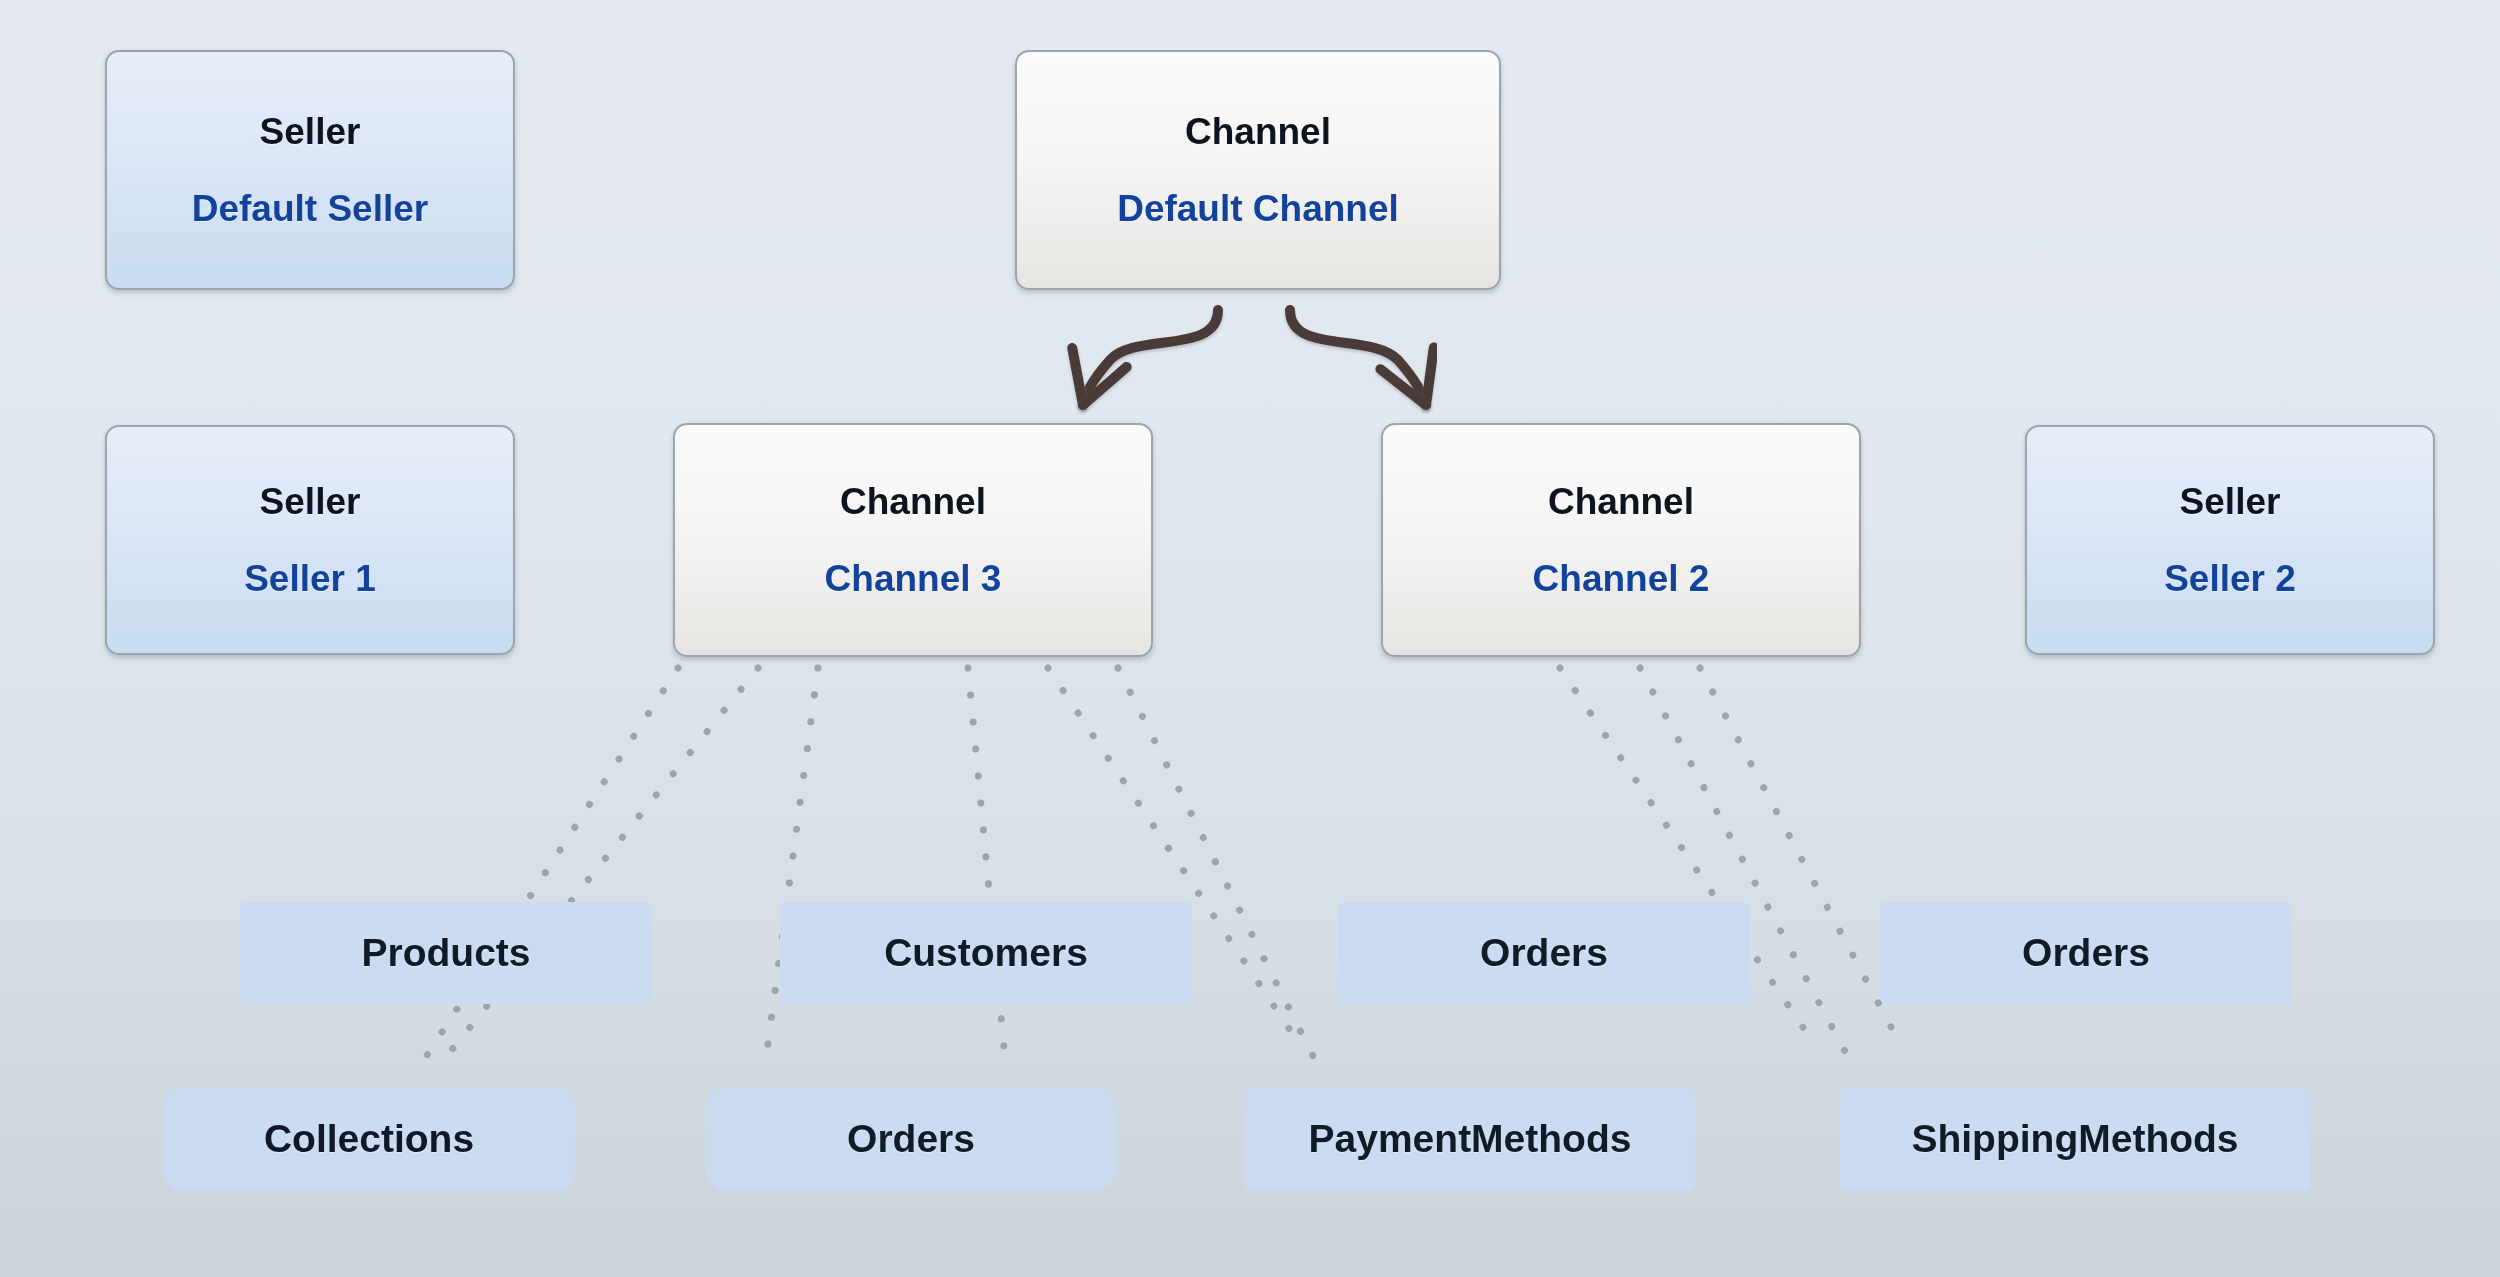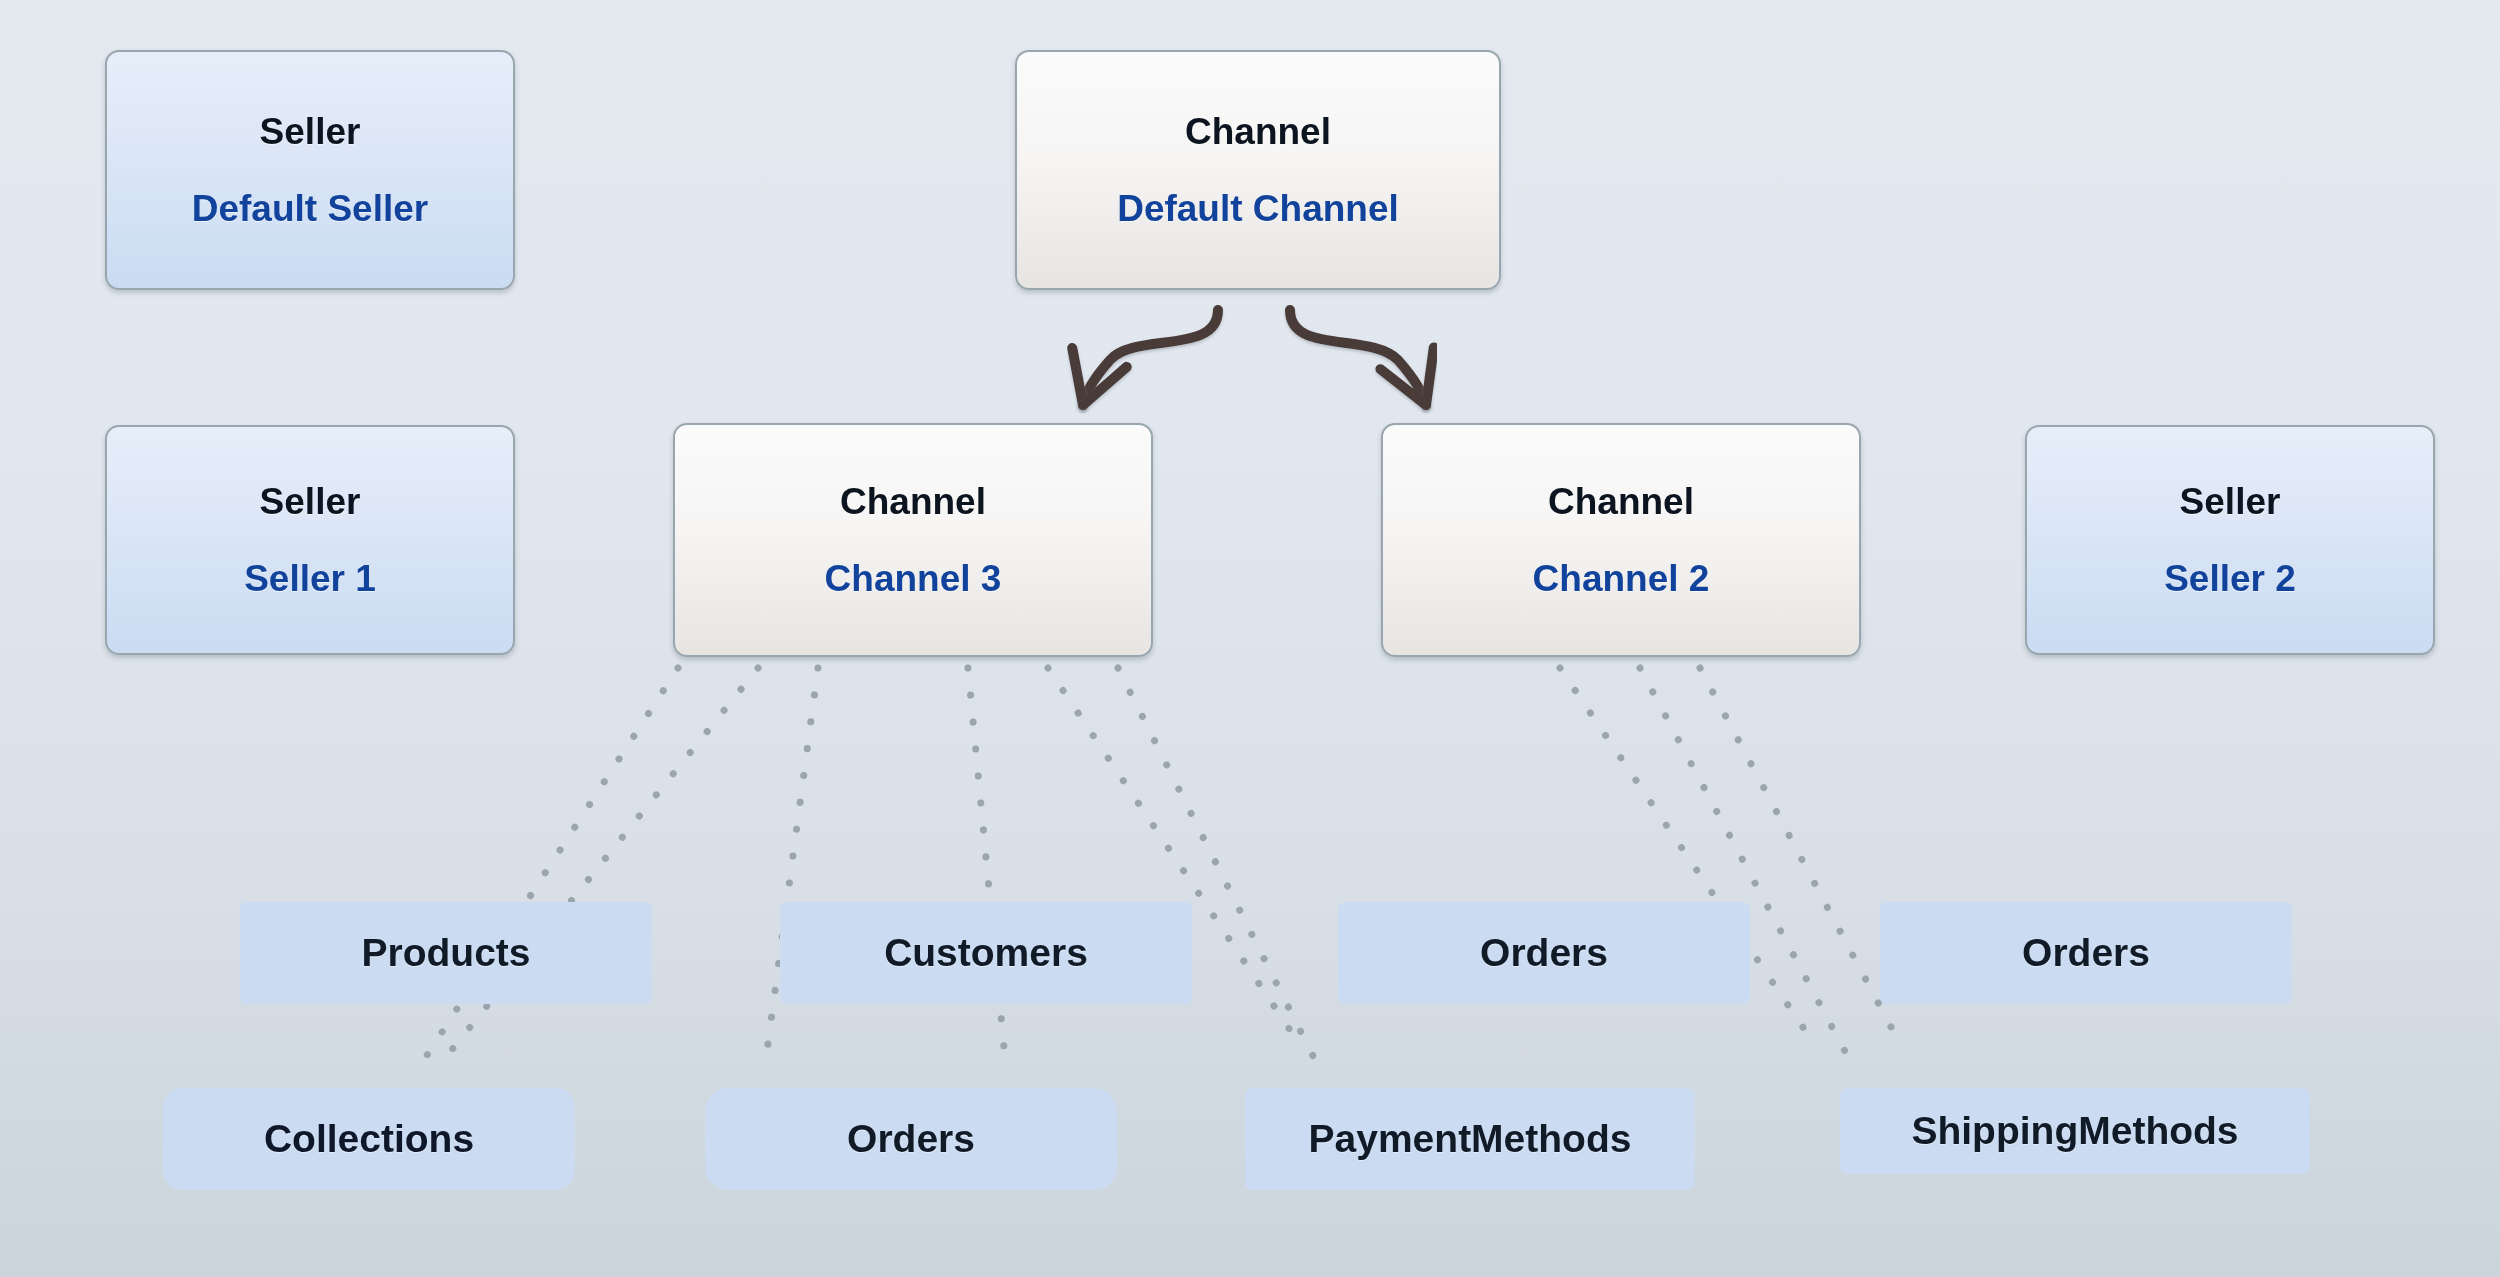--- a/index.html
+++ b/index.html
@@ -142,16 +142,16 @@
       </div>
     </div>
   <div id="chips-layer">
       <div class="chip" style="left: 240px; top: 902px; width: 412px; height: 102px; background: rgb(203, 220, 242); color: rgb(17, 27, 40);">Products</div>
       <div class="chip" style="left: 780px; top: 902px; width: 412px; height: 102px; background: rgb(203, 220, 242); color: rgb(17, 27, 40);">Customers</div>
       <div class="chip" style="left: 1338px; top: 902px; width: 412px; height: 102px; background: rgb(203, 220, 242); color: rgb(17, 27, 40);">Orders</div>
       <div class="chip" style="left: 1880px; top: 902px; width: 412px; height: 102px; background: rgb(203, 220, 242); color: rgb(17, 27, 40);">Orders</div>
       <div class="chip" style="left: 163px; top: 1088px; width: 412px; height: 102px; background: rgb(203, 220, 242); color: #0f172a; border-radius: 19px;">Collections</div>
       <div class="chip" style="left: 705px; top: 1088px; width: 412px; height: 102px; background: rgb(203, 220, 242); color: rgb(17, 27, 40); border-radius: 23px;">Orders</div>
       <div class="chip" style="left: 1245px; top: 1088px; width: 450px; height: 102px; background: rgb(203, 220, 242); color: rgb(17, 27, 40);">PaymentMethods</div>
-      <div class="chip" style="left: 1840px; top: 1088px; width: 470px; height: 86px; background: rgb(203, 220, 242); color: rgb(17, 27, 40);">ShippingMethods</div>
+      <div class="chip" style="left: 1840px; top: 1088px; width: 470px; height: 102px; background: rgb(203, 220, 242); color: rgb(17, 27, 40);">ShippingMethods</div>
     </div>
 
 </div>
 
 </body></html>

